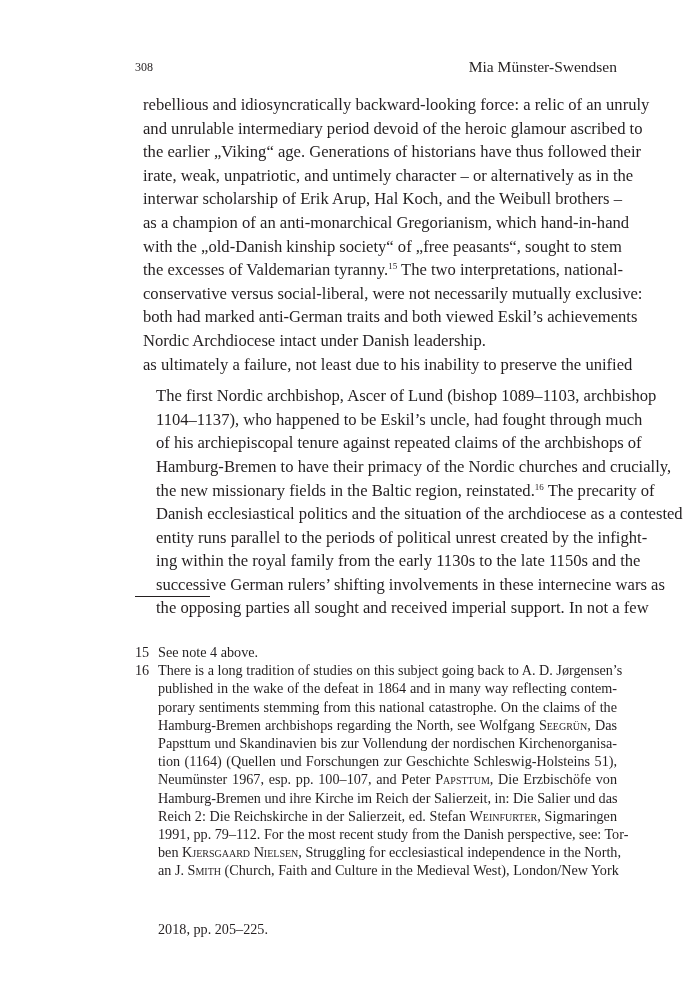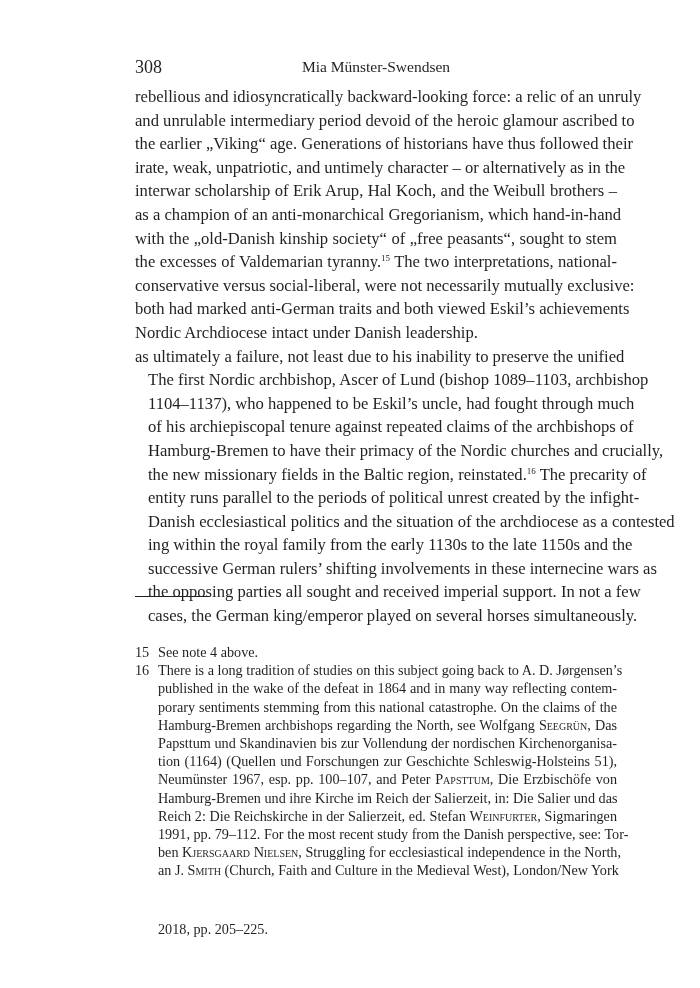--- a/index.html
+++ b/index.html
@@ -3,31 +3,31 @@
 <meta charset="utf-8">
 <style>
   html, body { margin: 0; padding: 0; background: #ffffff; }
   body {
     width: 700px; height: 988px; position: relative; overflow: hidden;
     font-family: "Liberation Serif", "DejaVu Serif", serif;
     color: #231f20;
   }
   .page-number {
     position: absolute; left: 135px; top: 57px;
-    font-size: 18px; line-height: 20px;
+    font-size: 12px; line-height: 20px;
   }
   .running-head {
     position: absolute; left: 135px; width: 482px; top: 57px;
-    text-align: center; font-size: 15.5px; line-height: 20px;
+    text-align: right; font-size: 15.5px; line-height: 20px;
   }
   .main-text {
     position: absolute; left: 135px; top: 85px; width: 482px;
   }
   .para {
-    margin: 0; font-size: 16.6px; line-height: 23.6px;
+    margin: 8px; font-size: 16.6px; line-height: 23.6px;
     text-align: justify; hyphens: manual;
   }
   .para.indent { text-indent: 13px; }
   .line { display: block; text-align: justify; text-align-last: justify; white-space: nowrap; }
   .line.last { text-align-last: left; }
   sup.fnref { font-size: 9px; vertical-align: 6px; line-height: 0; }
   .fn-rule {
     position: absolute; left: 135px; top: 596px; width: 75px; height: 0;
     border-top: 1px solid #231f20;
   }
@@ -61,26 +61,25 @@
       <span class="line">both had marked anti-German traits and both viewed Eskil’s achievements</span>
       <span class="line last">Nordic Archdiocese intact under Danish leadership.</span>
       <span class="line">as ultimately a failure, not least due to his inability to preserve the unified</span>
     </p>
     <p class="para indent">
       <span class="line">The first Nordic archbishop, Ascer of Lund (bishop 1089–1103, archbishop</span>
       <span class="line">1104–1137), who happened to be Eskil’s uncle, had fought through much</span>
       <span class="line">of his archiepiscopal tenure against repeated claims of the archbishops of</span>
       <span class="line">Hamburg-Bremen to have their primacy of the Nordic churches and crucially,</span>
       <span class="line"><span>the new missionary fields in the Baltic region, reinstated.</span><sup class="fnref">16</sup><span> The precarity of</span></span>
+      <span class="line">Danish ecclesiastical politics and the situation of the archdiocese as a contested</span>
       <span class="line">entity runs parallel to the periods of political unrest created by the infight-</span>
-      <span class="line">Danish ecclesiastical politics and the situation of the archdiocese as a contested</span>
       <span class="line">ing within the royal family from the early 1130s to the late 1150s and the</span>
       <span class="line">successive German rulers’ shifting involvements in these internecine wars as</span>
       <span class="line">the opposing parties all sought and received imperial support. In not a few</span>
-      <span class="line">cases, the German king/emperor played on several horses simultaneously.</span>
     </p>
   </div>
 
   <div class="fn-rule"></div>
 
   <div class="footnotes">
     <div class="fn">
       <span class="fn-num">15</span>
       <span class="line last">See note 4 above.</span>
     </div>

